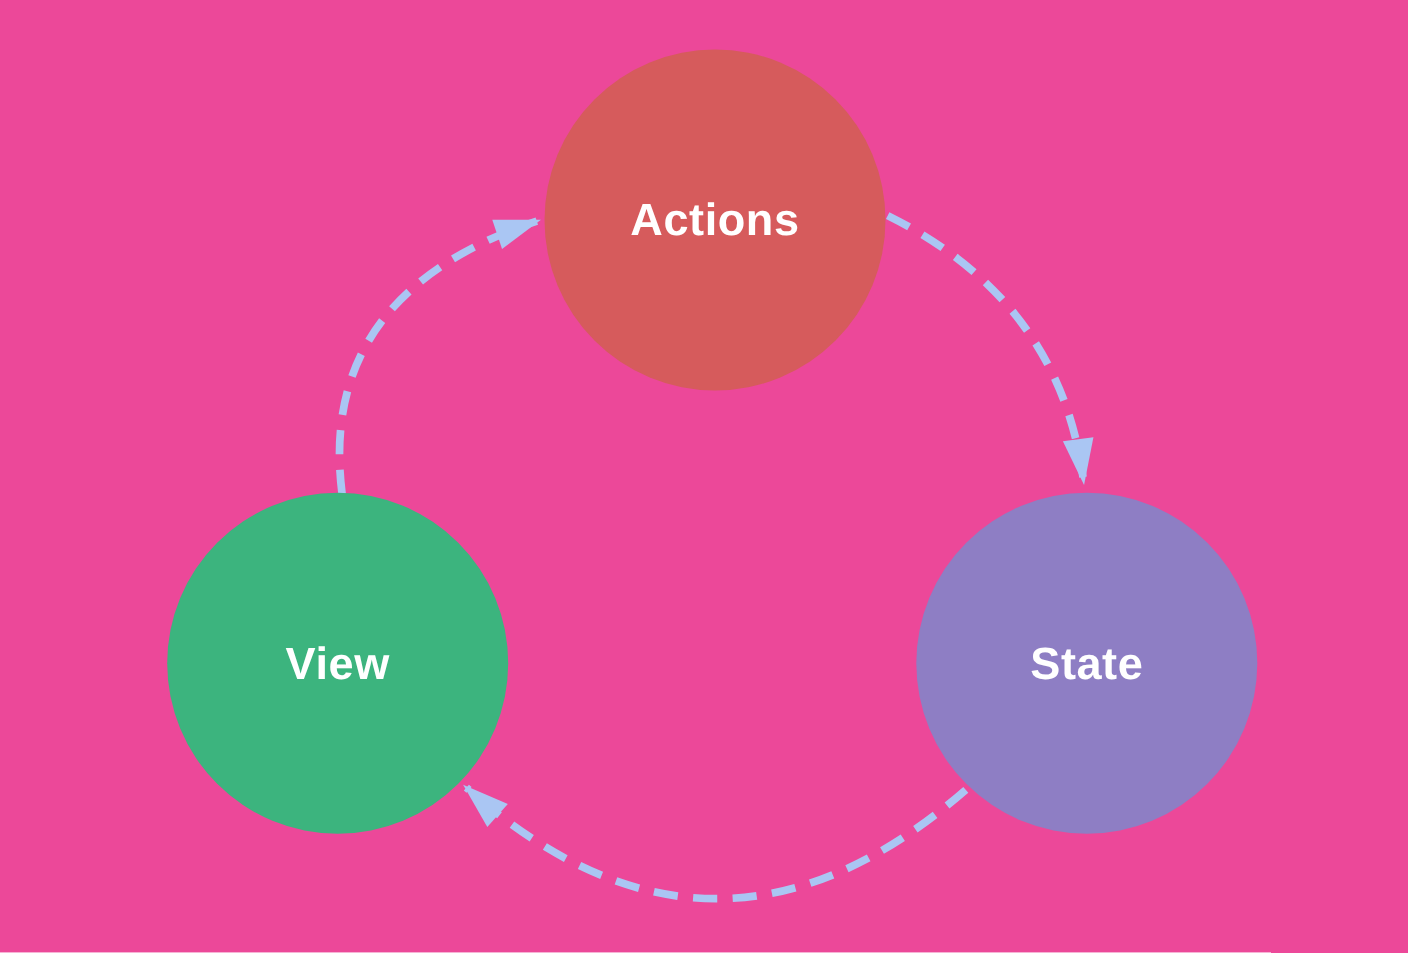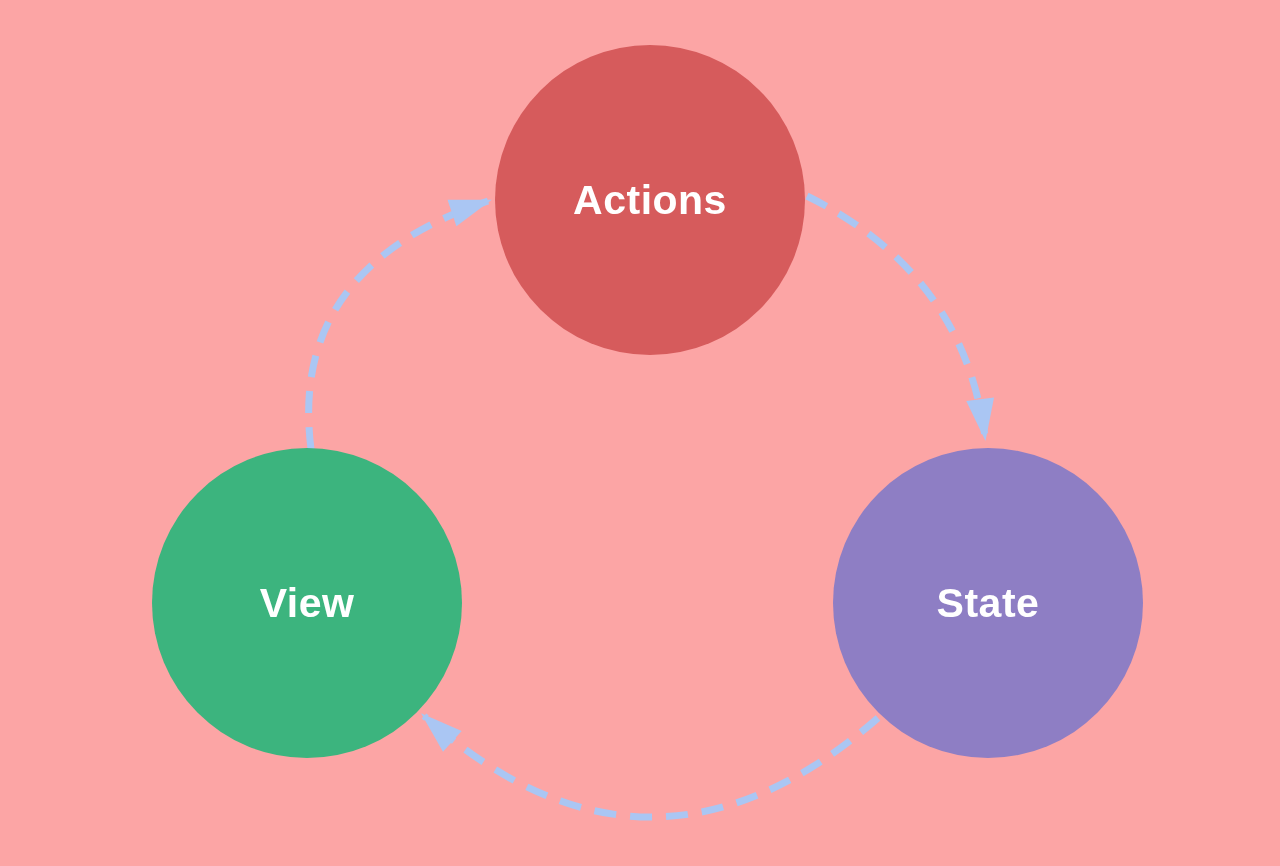--- a/index.html
+++ b/index.html
@@ -5,21 +5,21 @@
   html, body {
     margin: 0;
     padding: 0;
     background: #ffffff;
     font-family: "Liberation Sans", sans-serif;
   }
   .stage {
     position: relative;
     width: 1280px;
     height: 866px;
-    background: #fca5a5;
+    background: #ec4899;
     overflow: hidden;
   }
   svg { display: block; }
   .node-label {
     font-family: "Liberation Sans", "DejaVu Sans", sans-serif;
     font-weight: 700;
     font-size: 41px;
     text-anchor: middle;
     letter-spacing: 0.5px;
   }

